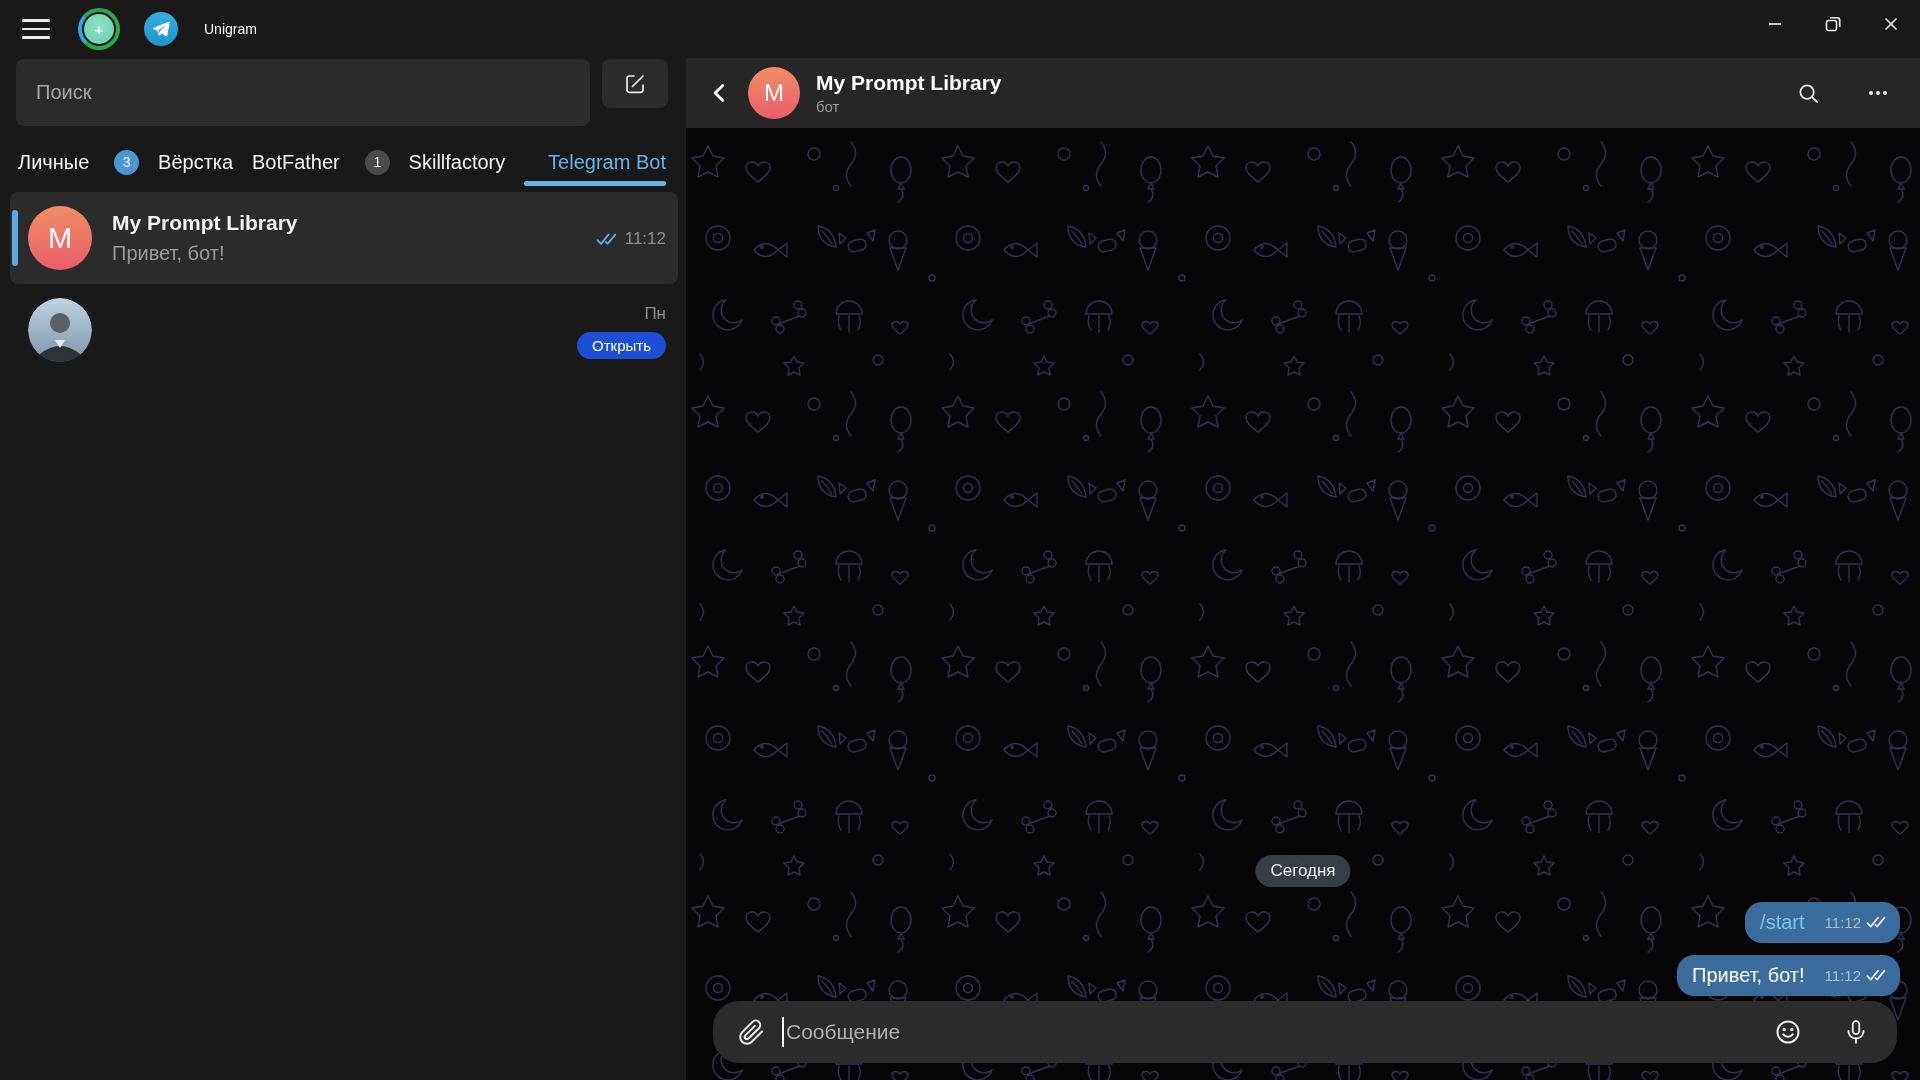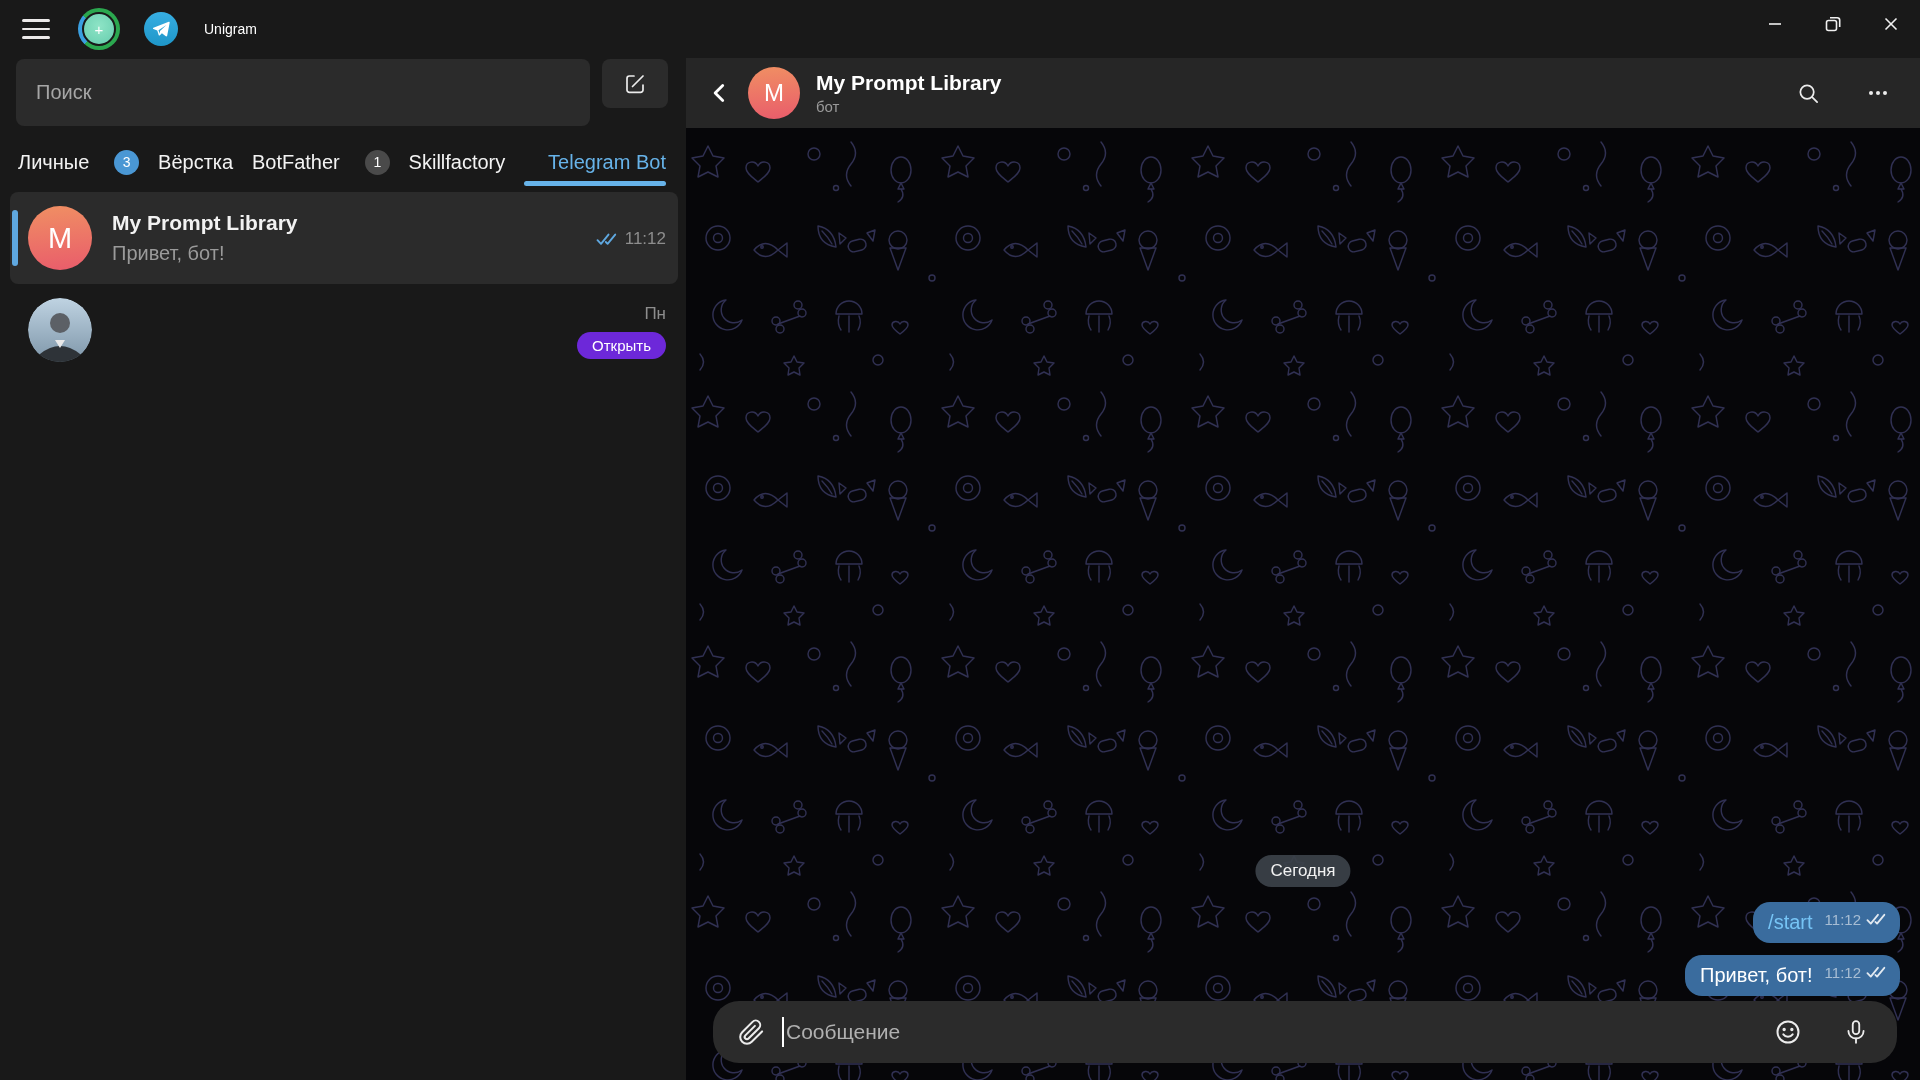--- a/index.html
+++ b/index.html
@@ -62,21 +62,21 @@
   .avatar.orange span { color:#fff; font-size:29px; }
   .chat-text { flex:1; min-width:0; margin-left:20px; display:flex; flex-direction:column; gap:7px; }
   .chat-title-row { display:flex; align-items:center; gap:8px; }
   .chat-title { color:#f2f2f2; font-size:21px; font-weight:600; white-space:nowrap;
                 overflow:hidden; }
   .chat-sub { color:#9a9a9a; font-size:20px; white-space:nowrap; overflow:hidden; }
   .chat-meta { display:flex; flex-direction:column; align-items:flex-end; gap:8px;
                margin-left:12px; padding-top:2px; }
   .meta-top { display:flex; align-items:center; gap:7px; }
   .meta-time { color:#8d8d8d; font-size:17px; }
-  .open-btn { background:#6d28d9; color:#ffffff; border:none; border-radius:15px;
+  .open-btn { background:#1d4ed8; color:#ffffff; border:none; border-radius:15px;
               font-size:15px; padding:5px 15px; cursor:pointer;
               font-family:"Liberation Sans","DejaVu Sans",sans-serif; }
 
   
   .chat { position:absolute; left:686px; top:58px; right:0; bottom:0; }
   .chat-header { height:70px; background:#262626; display:flex; align-items:center; padding:0 24px 0 14px; }
   .back-btn { width:40px; height:40px; display:flex; align-items:center; justify-content:center; cursor:pointer; }
   .hdr-avatar { width:52px; height:52px; border-radius:50%; margin-left:8px;
                 background:linear-gradient(175deg,#f08f63,#e95c6b);
                 display:flex; align-items:center; justify-content:center;
@@ -90,21 +90,21 @@
   .chat-body { position:absolute; left:0; top:70px; right:0; bottom:0; background:#060609; overflow:hidden; }
   .doodle-bg { position:absolute; inset:0; width:100%; height:100%; }
 
   .date-pill { position:absolute; left:50%; transform:translateX(-50%); bottom:193px;
                background:rgba(60,66,74,0.92); color:#f2f2f2; font-size:17px;
                padding:6px 15px; border-radius:16px;margin-top:34px; }
 
   .msgs { position:absolute; right:20px; bottom:84px; display:flex; flex-direction:column;
           align-items:flex-end; gap:12px; }
   .bubble { background:#3a6c9e; border-radius:17px; padding:9px 13px 9px 15px;
-            display:flex; align-items:flex-start; gap:12px; cursor:pointer; }
+            display:flex; align-items:center; gap:20px; cursor:pointer; }
   .msg-text { color:#ffffff; font-size:20px; }
   .bubble.command .msg-text { color:#76c4f5; }
   .msg-meta { display:flex; align-items:center; gap:5px; }
   .msg-time { color:rgba(255,255,255,0.55); font-size:15px; }
 
   .composer { position:absolute; left:27px; right:23px; bottom:17px; height:62px;
               background:#2b2b2b; border-radius:26px; display:flex; align-items:center;
               padding:0 22px 0 19px; }
   .composer-icon-btn { width:38px; height:38px; display:flex; align-items:center;
                        justify-content:center; cursor:pointer; flex:0 0 auto; }

